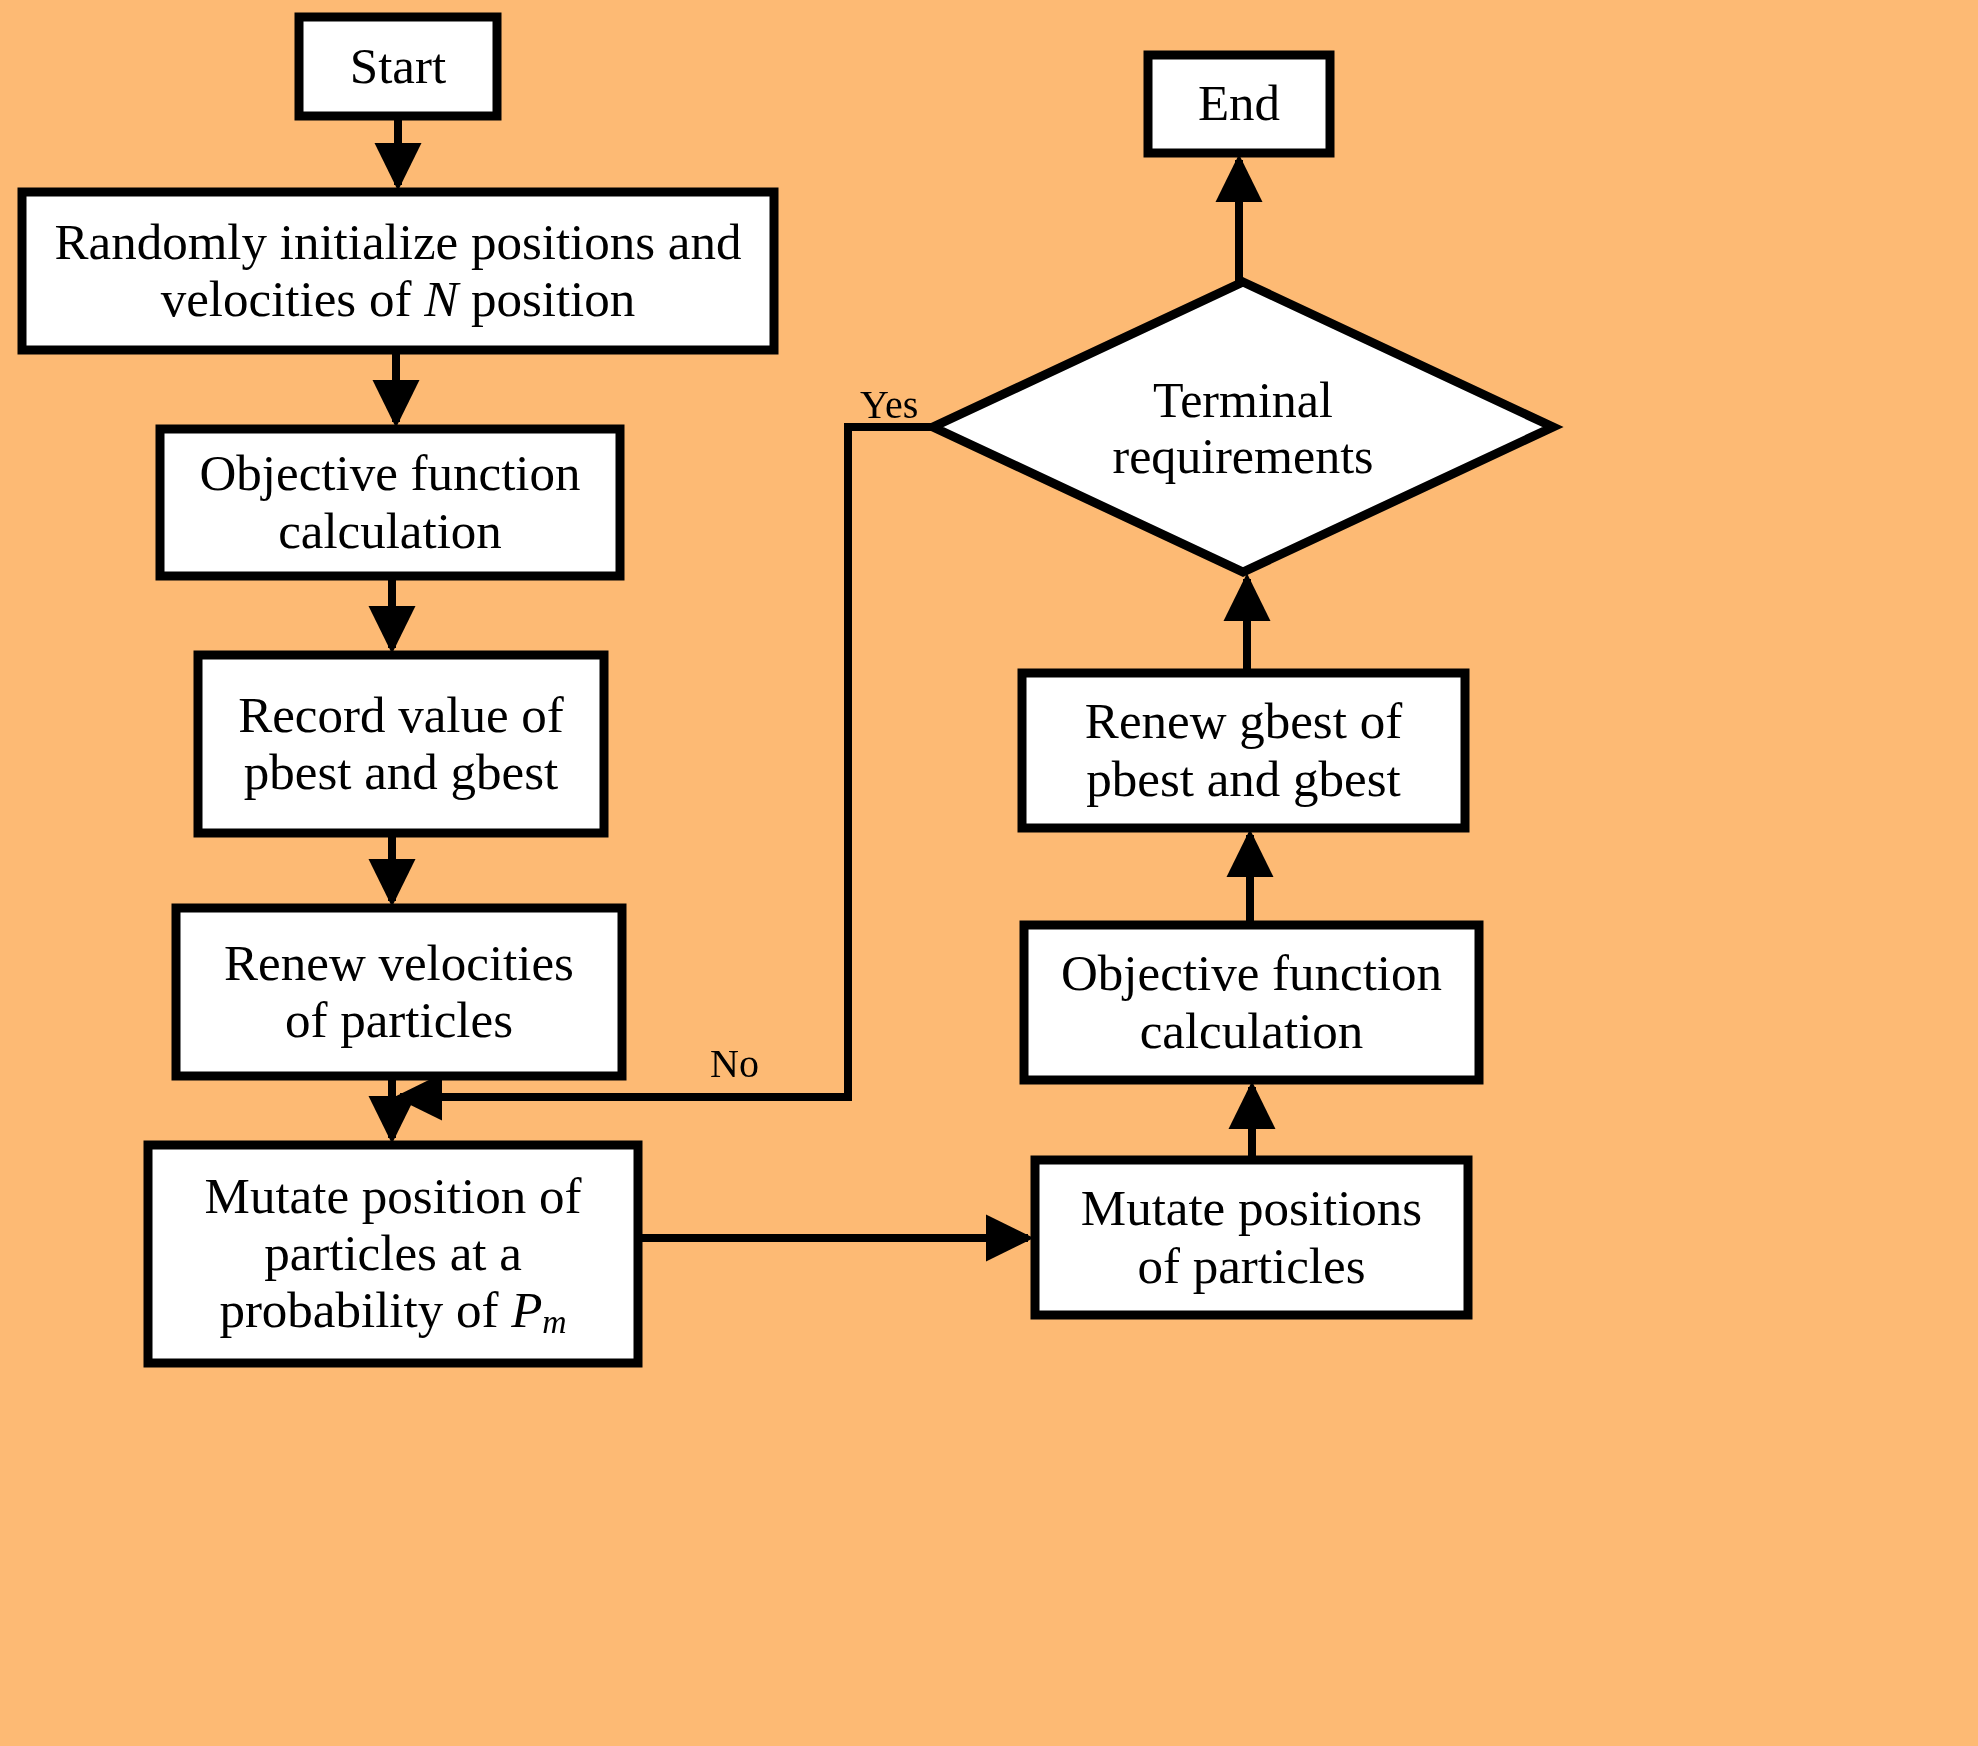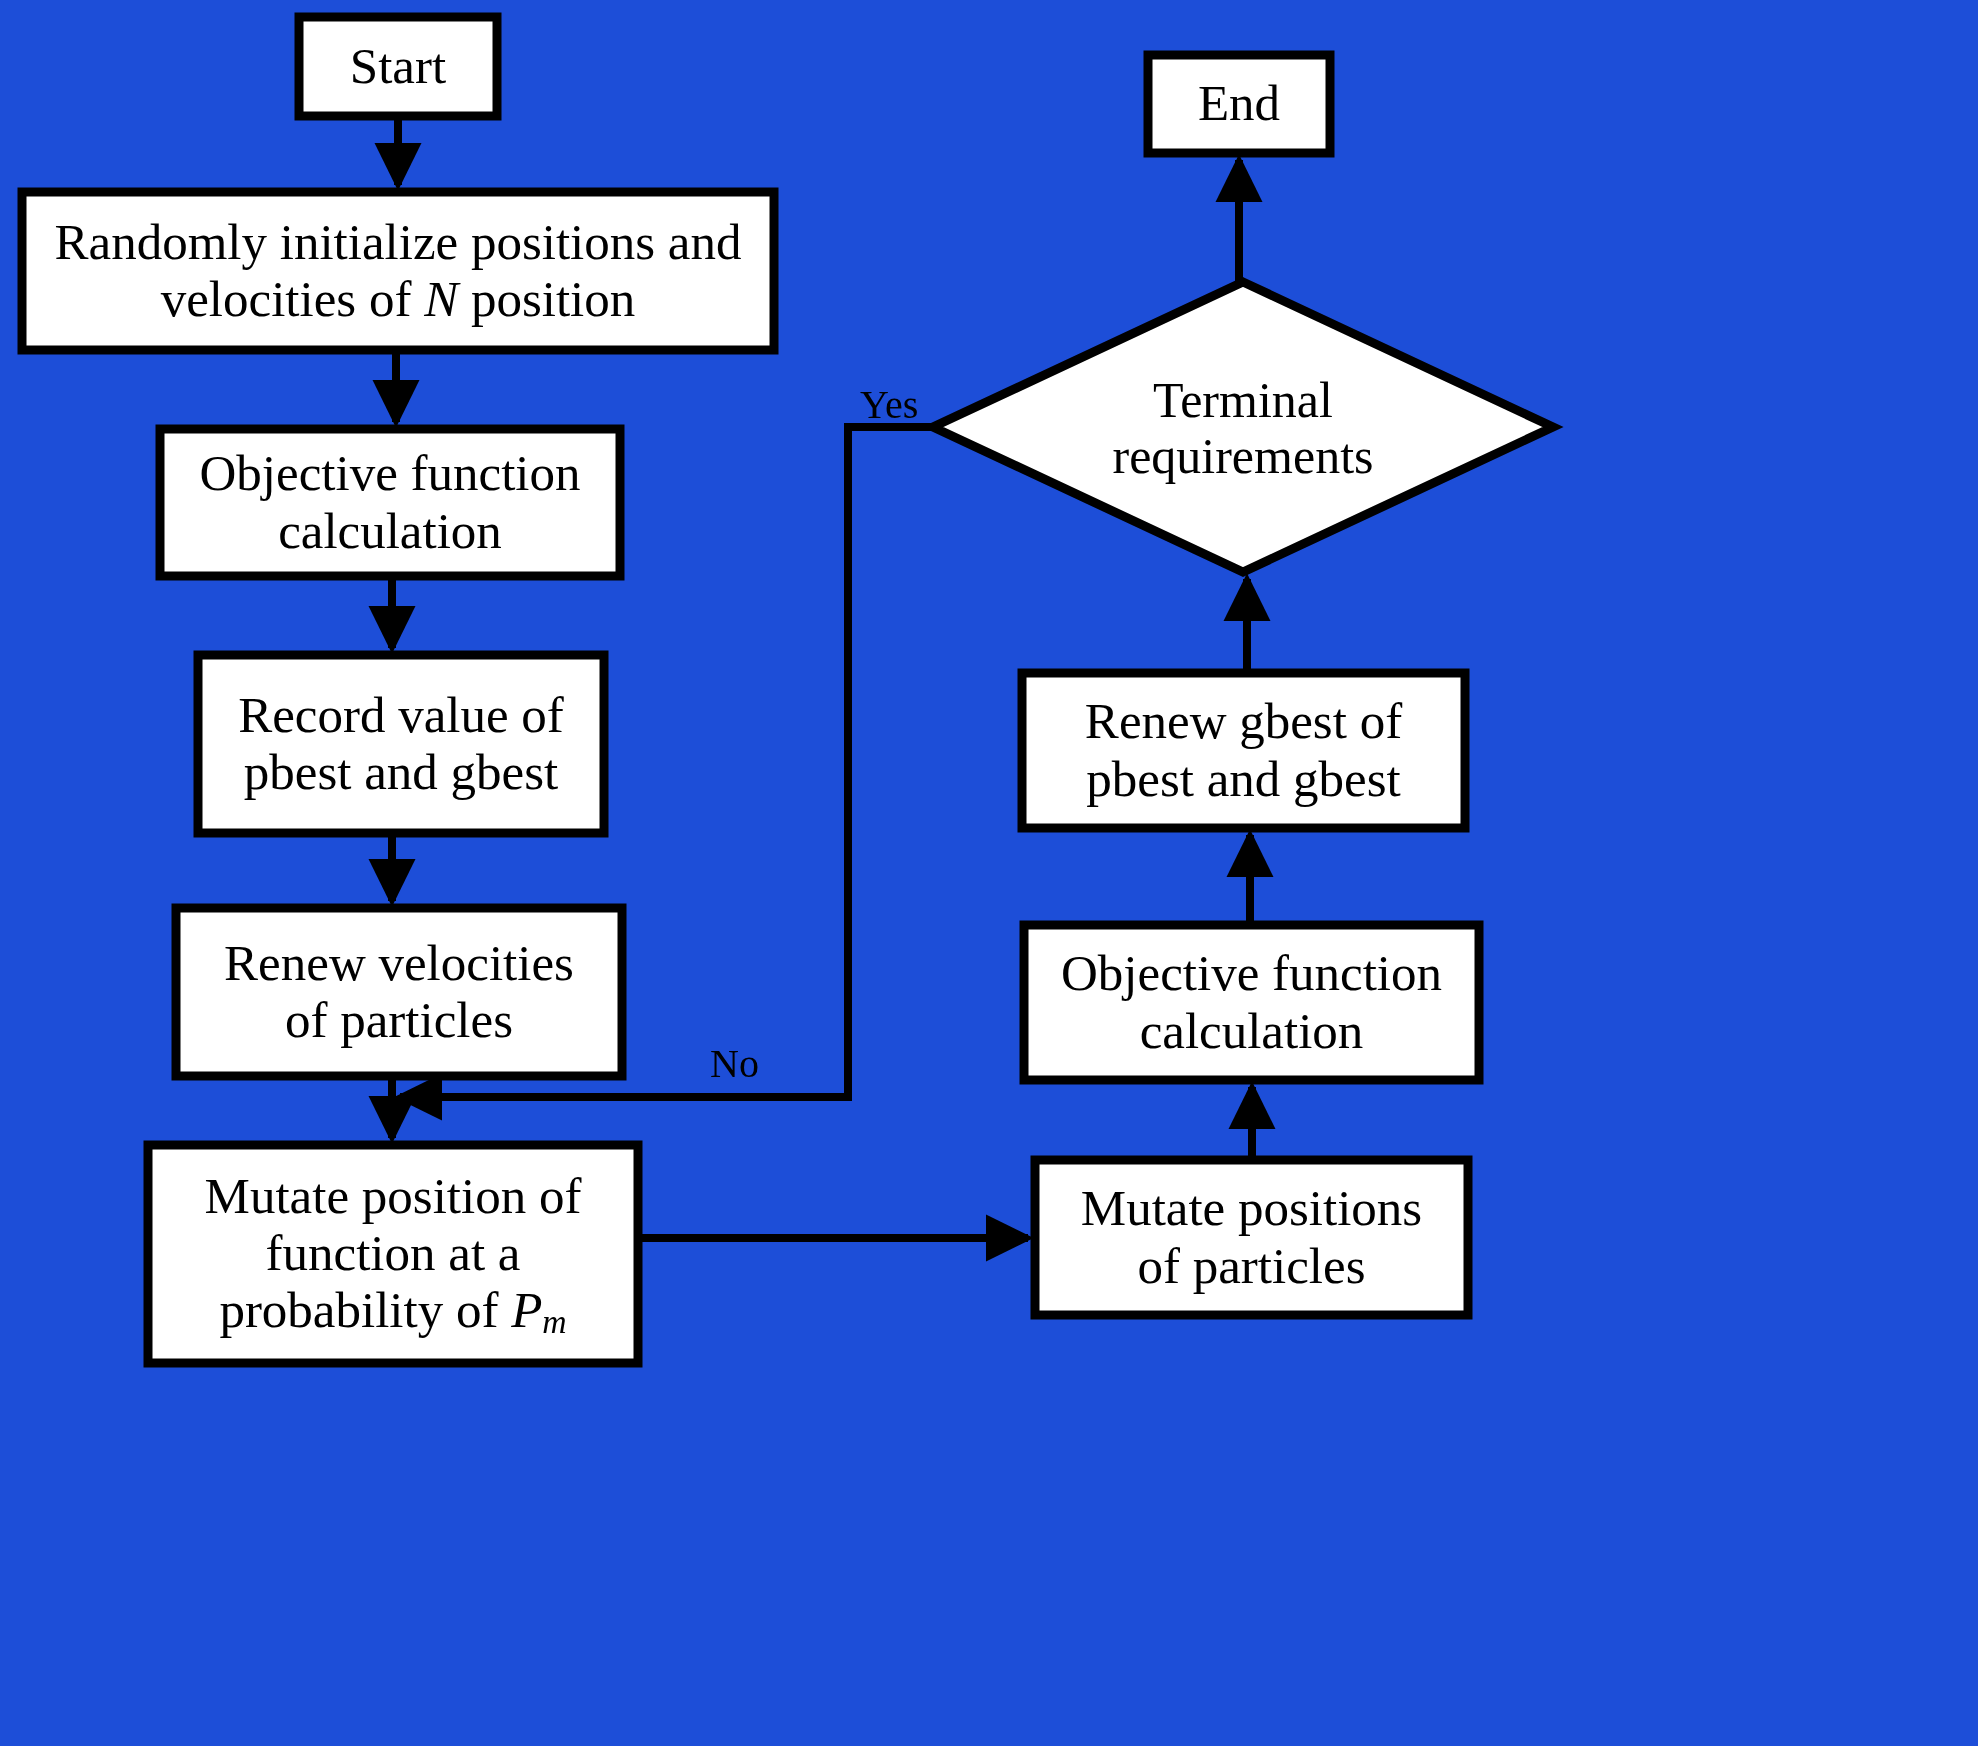--- a/index.html
+++ b/index.html
@@ -1,18 +1,18 @@
 <!DOCTYPE html>
 <html><head>
 <meta charset="utf-8">
 <style>
   html,body{margin:0;padding:0;background:#ffffff;}
   body{width:1978px;height:1746px;overflow:hidden;
        font-family:"Liberation Serif","DejaVu Serif",serif;}
-  #stage{position:relative;width:1978px;height:1746px;background:#1d4ed8;}
+  #stage{position:relative;width:1978px;height:1746px;background:#fdba74;}
   svg#flow{position:absolute;left:0;top:0;width:1978px;height:1746px;display:block;}
   .node-rect{fill:#ffffff;stroke:#000000;stroke-width:9;}
   .node-diamond{fill:#ffffff;stroke:#000000;stroke-width:9;}
   .edge{stroke:#000000;stroke-width:8;fill:none;stroke-linecap:butt;stroke-linejoin:miter;}
   .nodetext{position:absolute;display:flex;align-items:center;justify-content:center;
             text-align:center;color:#000;line-height:1.12;}
   .nodetext span.l{display:block;white-space:nowrap;}
   .sz-lg{font-size:51px;}
   .sz-md{font-size:50px;}
   .edgelabel{position:absolute;font-size:40px;color:#000;white-space:nowrap;}
@@ -85,21 +85,21 @@
   <div class="nodetext sz-lg" style="left:176px;top:908px;width:446px;height:168px;">
     <div>
       <span class="l">Renew velocities</span>
       <span class="l">of particles</span>
     </div>
   </div>
 
   <div class="nodetext sz-lg" style="left:148px;top:1145px;width:490px;height:218px;">
     <div>
       <span class="l">Mutate position of</span>
-      <span class="l">function at a</span>
+      <span class="l">particles at a</span>
       <span class="l"><span>probability of </span><i class="v">P</i><sub class="sm">m</sub></span>
     </div>
   </div>
 
   <div class="nodetext sz-lg" style="left:1035px;top:1160px;width:433px;height:155px;">
     <div>
       <span class="l">Mutate positions</span>
       <span class="l">of particles</span>
     </div>
   </div>

